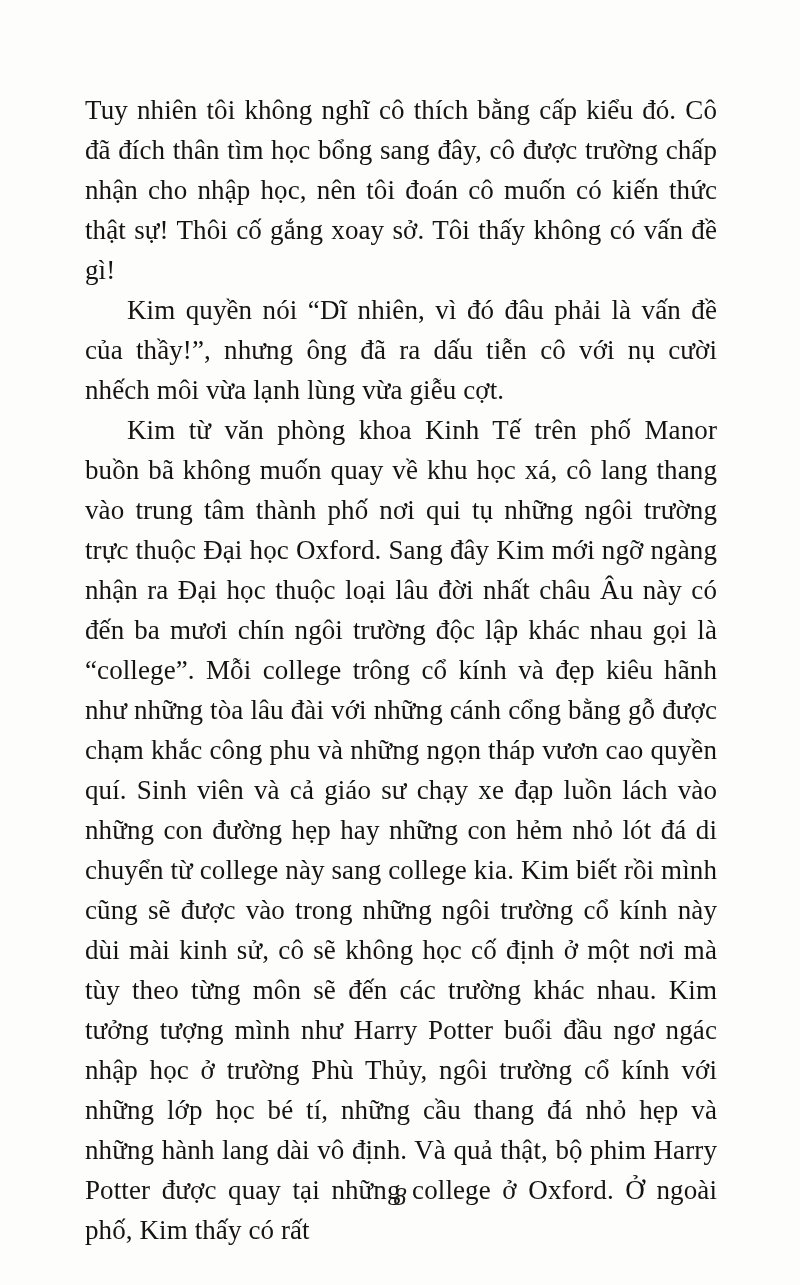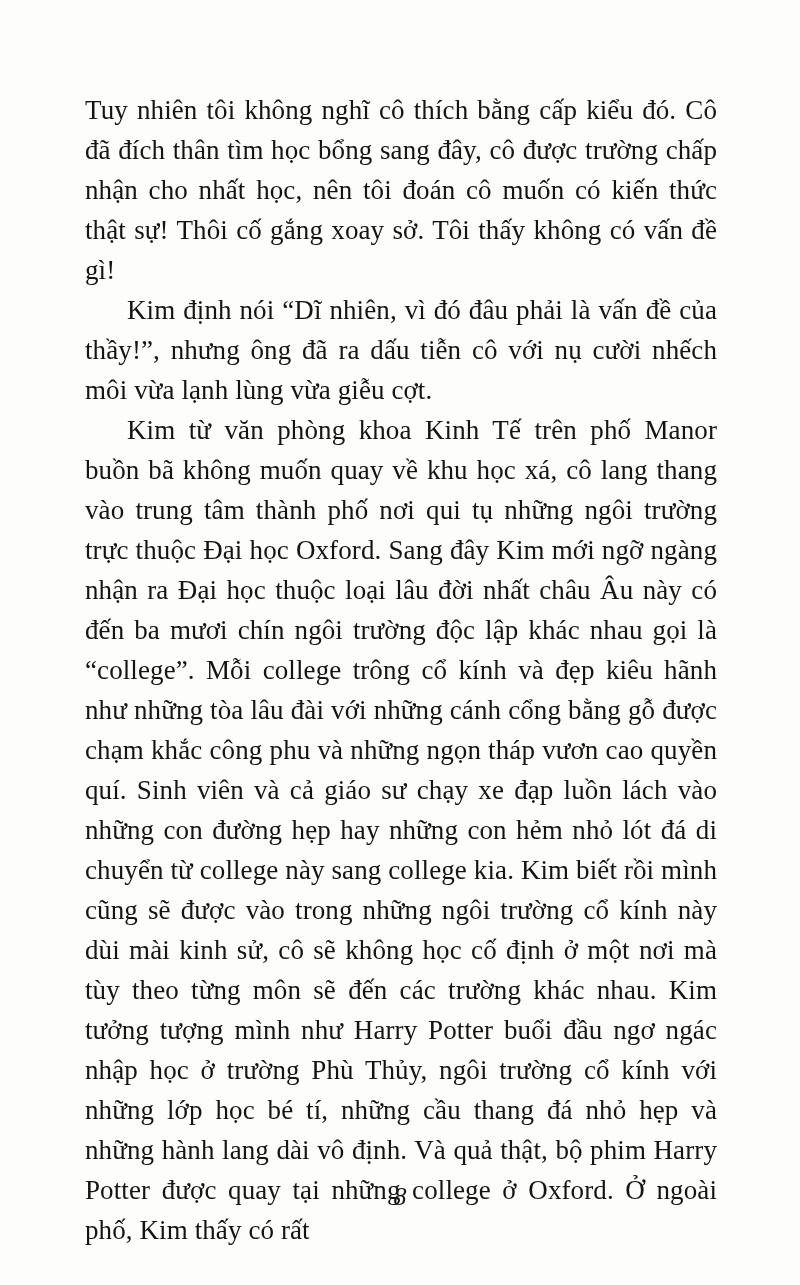--- a/index.html
+++ b/index.html
@@ -49,18 +49,18 @@
     font-size: 26px;
     font-style: italic;
     color: #1d1b19;
   }
 </style>
 </head>
 <body>
 
 <div class="book-page">
   <div class="text-block">
-    <p>Tuy nhiên tôi không nghĩ cô thích bằng cấp kiểu đó. Cô đã đích thân tìm học bổng sang đây, cô được trường chấp nhận cho nhất học, nên tôi đoán cô muốn có kiến thức thật sự! Thôi cố gắng xoay sở. Tôi thấy không có vấn đề gì!</p>
-    <p class="indented">Kim định nói “Dĩ nhiên, vì đó đâu phải là vấn đề của thầy!”, nhưng ông đã ra dấu tiễn cô với nụ cười nhếch môi vừa lạnh lùng vừa giễu cợt.</p>
+    <p>Tuy nhiên tôi không nghĩ cô thích bằng cấp kiểu đó. Cô đã đích thân tìm học bổng sang đây, cô được trường chấp nhận cho nhập học, nên tôi đoán cô muốn có kiến thức thật sự! Thôi cố gắng xoay sở. Tôi thấy không có vấn đề gì!</p>
+    <p class="indented">Kim quyền nói “Dĩ nhiên, vì đó đâu phải là vấn đề của thầy!”, nhưng ông đã ra dấu tiễn cô với nụ cười nhếch môi vừa lạnh lùng vừa giễu cợt.</p>
     <p class="indented">Kim từ văn phòng khoa Kinh Tế trên phố Manor buồn bã không muốn quay về khu học xá, cô lang thang vào trung tâm thành phố nơi qui tụ những ngôi trường trực thuộc Đại học Oxford. Sang đây Kim mới ngỡ ngàng nhận ra Đại học thuộc loại lâu đời nhất châu Âu này có đến ba mươi chín ngôi trường độc lập khác nhau gọi là “college”. Mỗi college trông cổ kính và đẹp kiêu hãnh như những tòa lâu đài với những cánh cổng bằng gỗ được chạm khắc công phu và những ngọn tháp vươn cao quyền quí. Sinh viên và cả giáo sư chạy xe đạp luồn lách vào những con đường hẹp hay những con hẻm nhỏ lót đá di chuyển từ college này sang college kia. Kim biết rồi mình cũng sẽ được vào trong những ngôi trường cổ kính này dùi mài kinh sử, cô sẽ không học cố định ở một nơi mà tùy theo từng môn sẽ đến các trường khác nhau. Kim tưởng tượng mình như Harry Potter buổi đầu ngơ ngác nhập học ở trường Phù Thủy, ngôi trường cổ kính với những lớp học bé tí, những cầu thang đá nhỏ hẹp và những hành lang dài vô định. Và quả thật, bộ phim Harry Potter được quay tại những college ở Oxford. Ở ngoài phố, Kim thấy có rất</p>
   </div>
   <div class="page-number">8</div>
 </div>
 
 </body></html>

